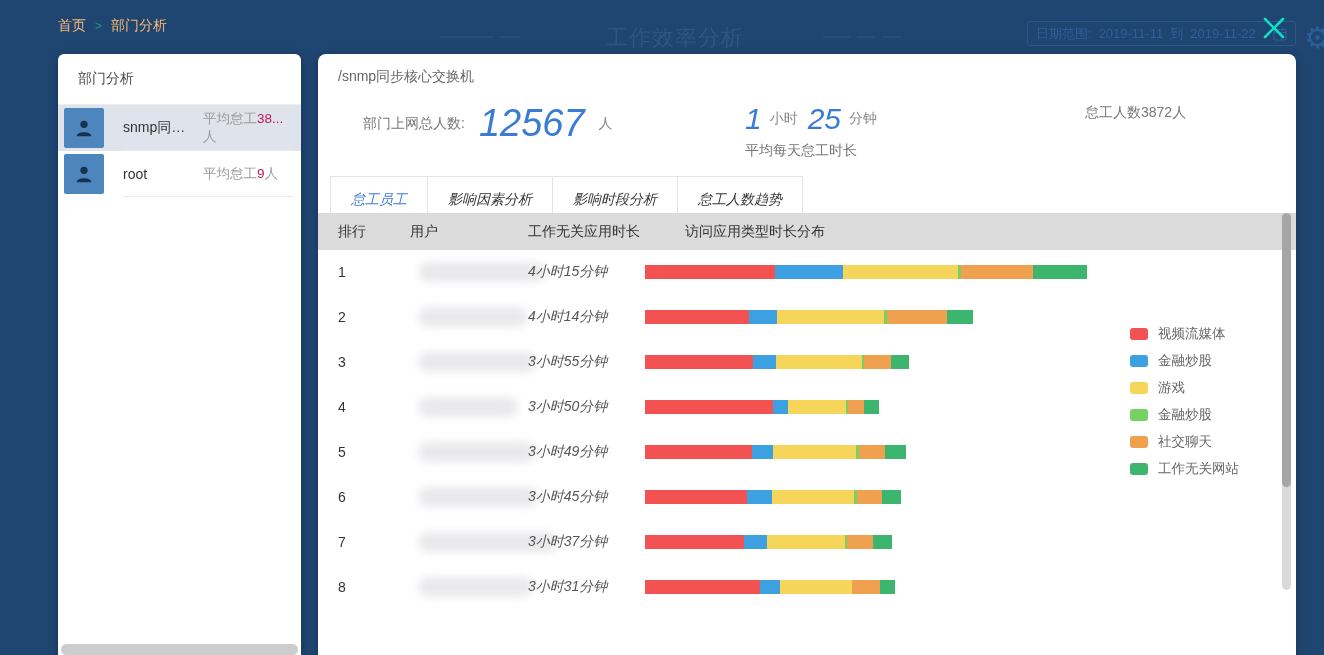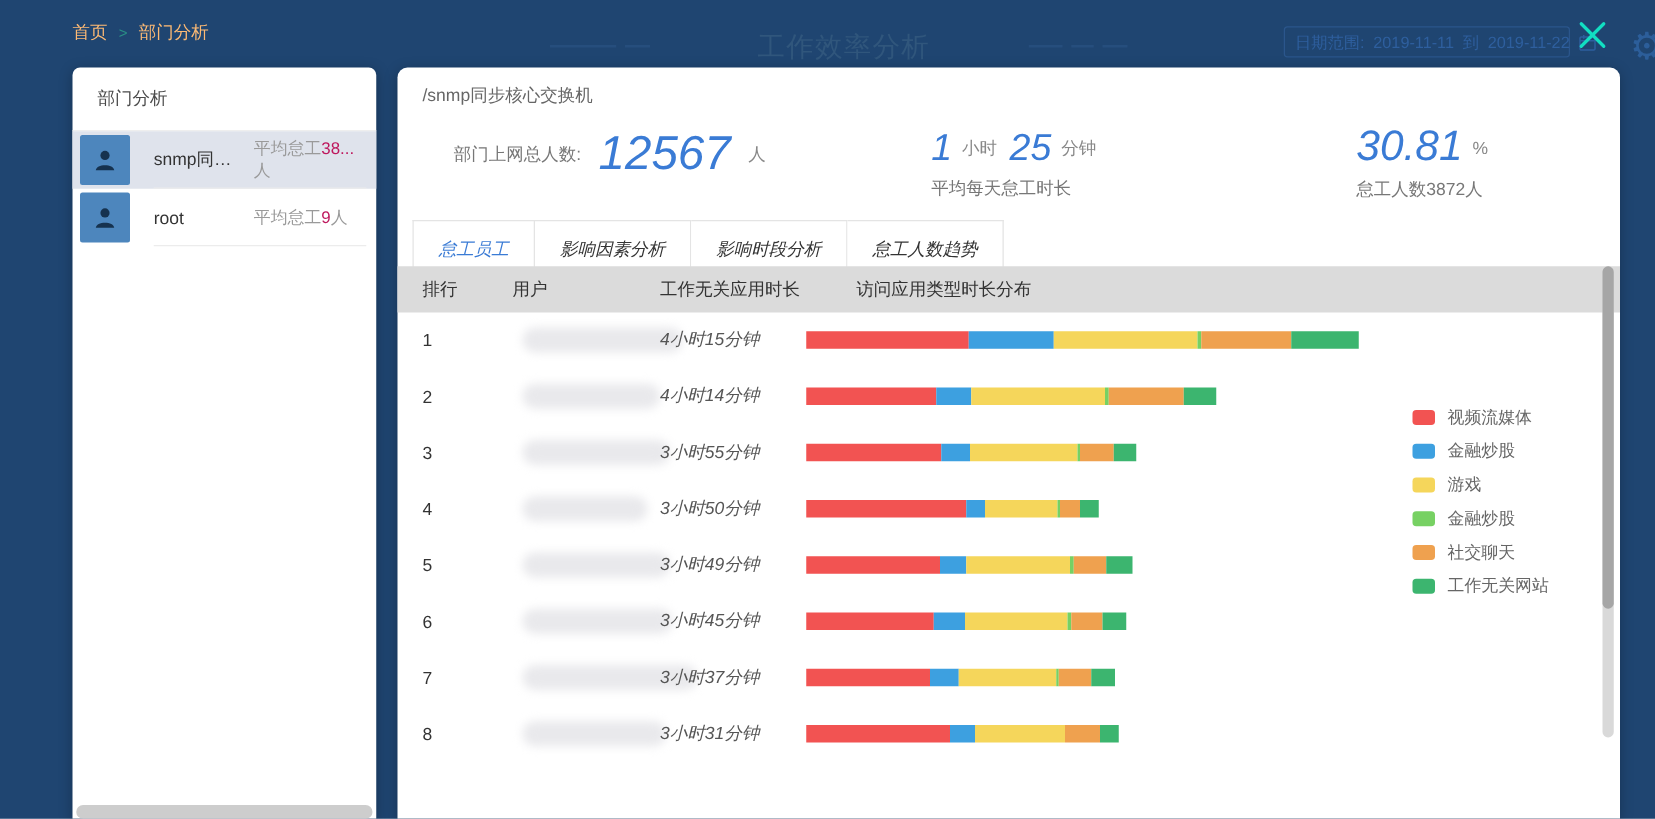--- a/index.html
+++ b/index.html
@@ -12,21 +12,21 @@
   }
   
   .breadcrumb { position:absolute; left:58px; top:17px; font-size:14px; display:flex; align-items:center; gap:9px; }
   .crumb { color:#fdba74; cursor:pointer; }
   .crumb-sep { color:#2a8f85; font-size:12px; }
   .page-title { position:absolute; left:675px; top:23px; transform:translateX(-50%); font-size:22px; color:#30567C; letter-spacing:1px; white-space:nowrap; }
   .deco { position:absolute; height:2px; background:#2b5586; opacity:.55; }
   .d1{left:440px;top:36px;width:53px;} .d2{left:500px;top:36px;width:20px;}
   .d3{left:823px;top:36px;width:27px;} .d4{left:857px;top:36px;width:18px;} .d5{left:882px;top:36px;width:20px;}
   .date-range {
-    position:absolute; left:1027px; top:21px; width:229px; height:25px;
+    position:absolute; left:1027px; top:21px; width:269px; height:25px;
     border:1px solid #2b568c; border-radius:3px; display:flex; align-items:center;
     padding:0 8px; gap:7px; font-size:13px; color:#2e5f9e; white-space:nowrap;
   }
   .date-range svg { margin-left:auto; flex:0 0 auto; }
   .close-x { position:absolute; left:1260px; top:14px; width:28px; height:28px; cursor:pointer; }
   .gear { position:absolute; left:1304px; top:20px; font-family:"DejaVu Sans",sans-serif; font-size:30px; color:#2c5e9a; }
 
   
   .left-panel {
     position:absolute; left:58px; top:54px; width:243px; height:601px;
@@ -174,24 +174,20 @@
     <div class="num-line">
       <span class="big-num n-mid">1</span>
       <span class="stat-unit">小时</span>
       <span class="big-num n-mid">25</span>
       <span class="stat-unit">分钟</span>
     </div>
     <div class="stat-caption">平均每天怠工时长</div>
   </div>
 
   <div class="stat-group sg-pct">
-    <div class="num-line">
-      <span class="big-num n-pct">30.81</span>
-      <span class="stat-unit">%</span>
-    </div>
     <div class="stat-caption">怠工人数3872人</div>
   </div>
 
   <div class="tabs" id="tabs">
       <div class="tab active">怠工员工</div>
       <div class="tab">影响因素分析</div>
       <div class="tab">影响时段分析</div>
       <div class="tab">怠工人数趋势</div>
     </div>
 

